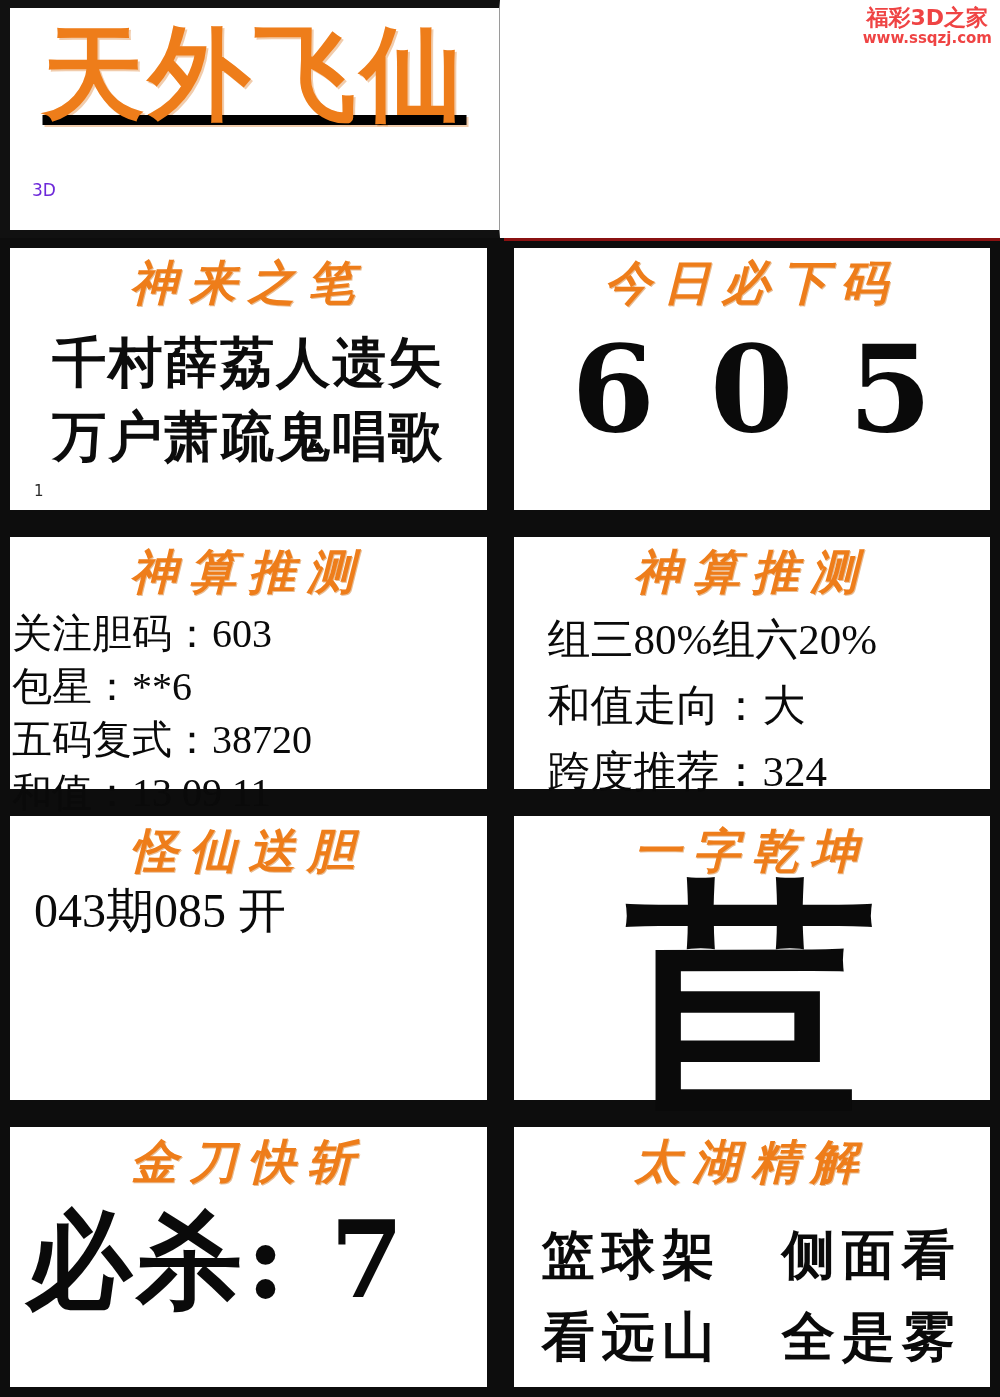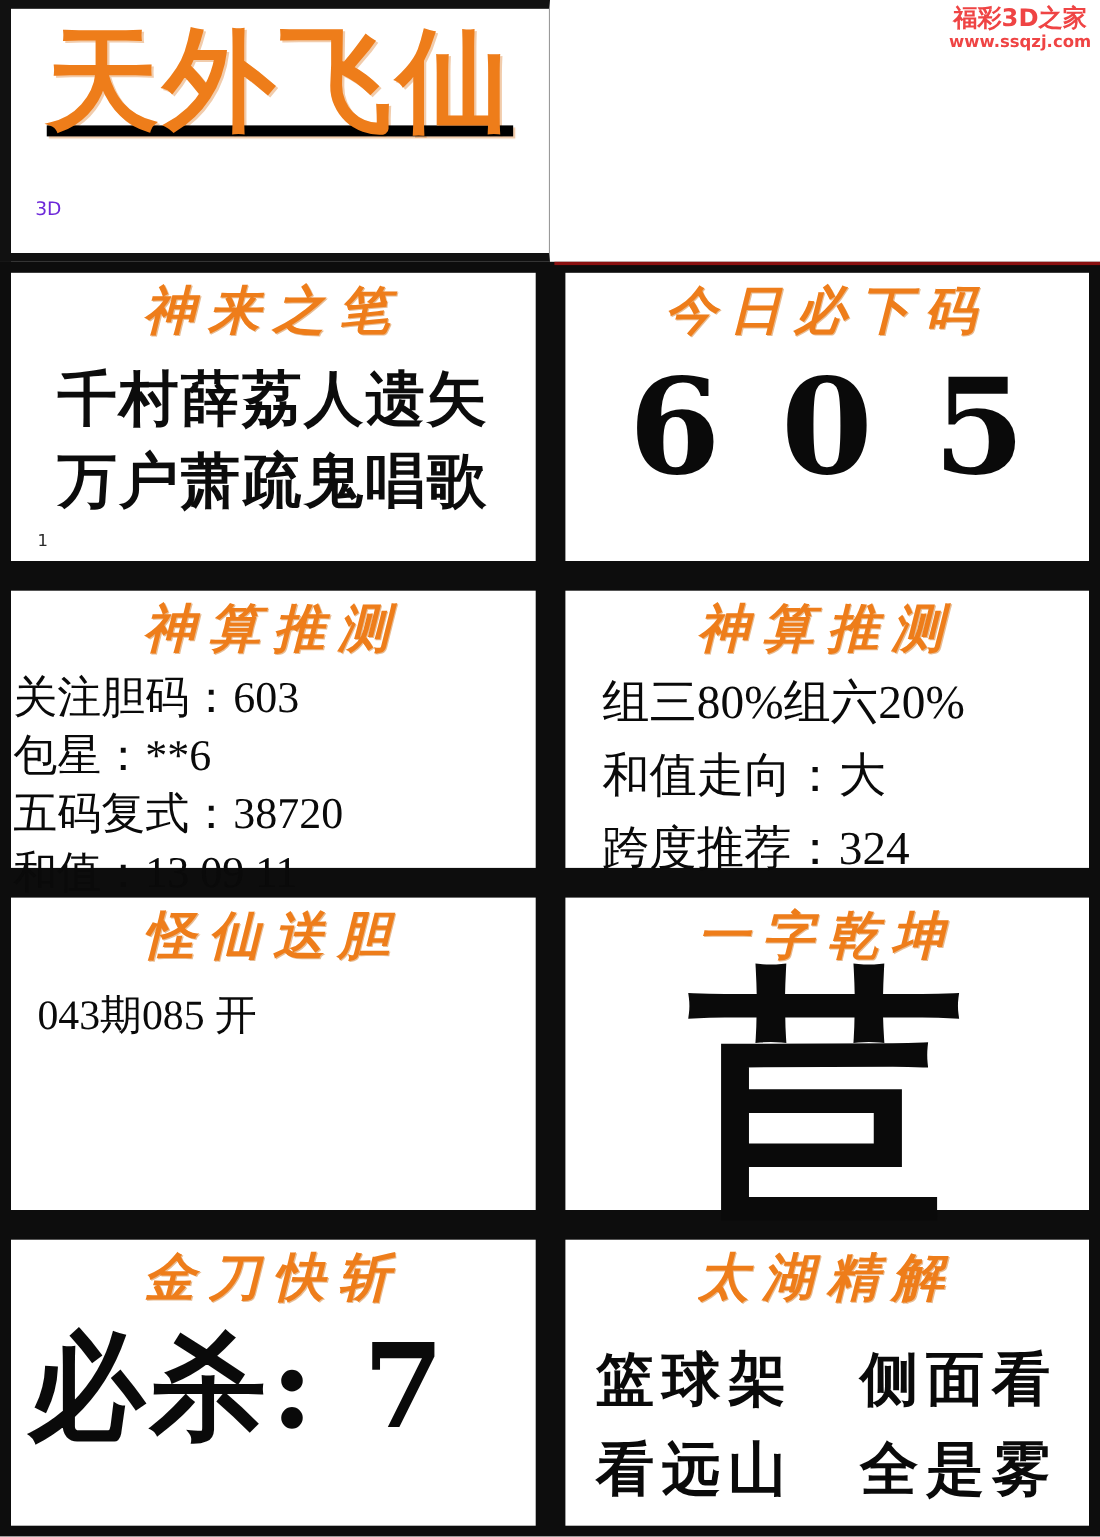--- a/index.html
+++ b/index.html
@@ -113,22 +113,22 @@
   .hutu-line{
     font-size:40px;line-height:53px;
     padding-left:2px;color:#0a0a0a;white-space:nowrap;
   }
   .shensuan-body{margin-top:8px;}
   .shensuan-line{
     font-size:43px;line-height:66px;
     padding-left:34px;color:#0a0a0a;white-space:nowrap;
   }
   .guaixian-line{
-    margin-top:16px;
-    font-size:38px;line-height:58px;
+    margin-top:4px;
+    font-size:48px;line-height:58px;
     padding-left:24px;color:#0a0a0a;white-space:nowrap;
   }
   .one-char{
     margin-top:2px;
     text-align:center;
     font-family:"DejaVu Serif", serif;
     font-weight:bold;
     font-size:252px;line-height:240px;
     color:#0a0a0a;
   }

